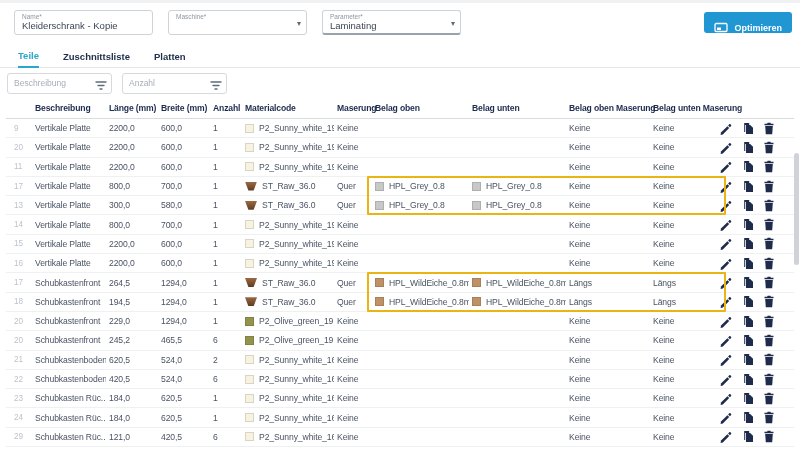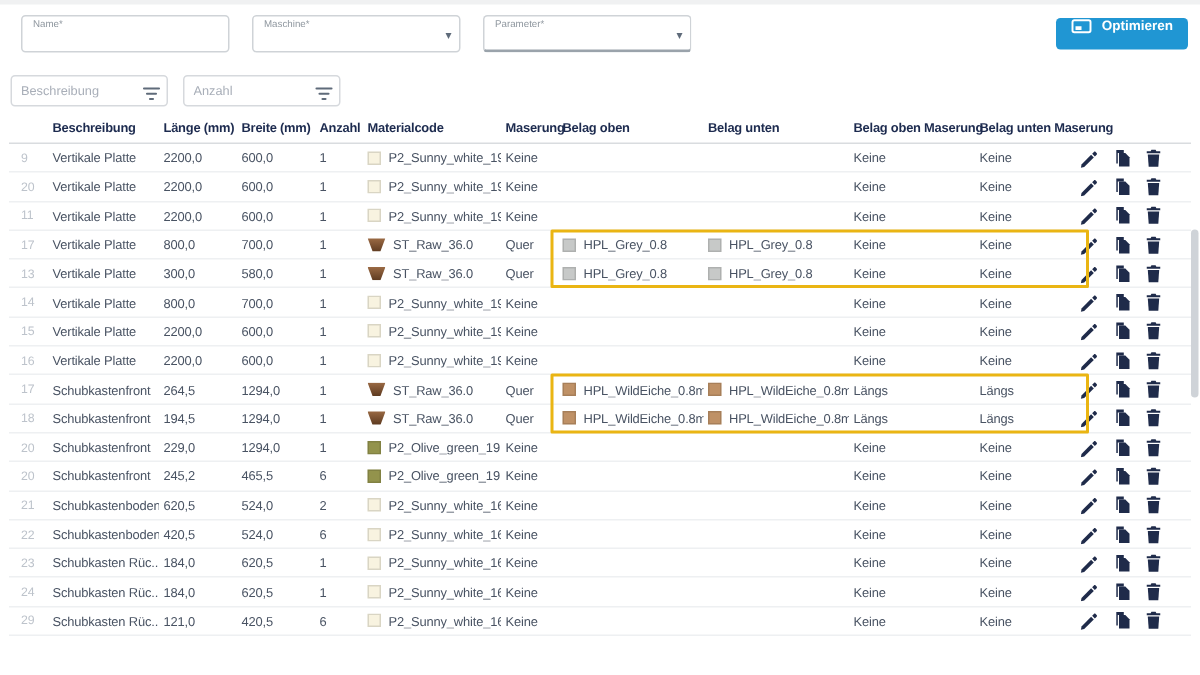--- a/index.html
+++ b/index.html
@@ -8,21 +8,21 @@
   .app { position:relative; width:800px; height:450px; background:#fff; overflow:hidden; border-top:3px solid #f0f1f2; }
 
   
   .topbar { display:flex; align-items:flex-start; padding:7px 8px 0 14px; height:42px; }
   .field { position:relative; width:139px; height:25px; border:1px solid #cfd3d7; border-radius:3px; background:#fff; padding:2px 6px 0 7px; margin-right:15px; cursor:text; }
   .field.select { cursor:pointer; }
   .field .flabel { display:block; font-size:6.5px; color:#8f979f; line-height:7px; }
   .field .fvalue { display:block; font-size:9.5px; color:#3c4654; line-height:12px; white-space:nowrap; overflow:hidden; }
   .field .chev { position:absolute; right:5px; top:8px; font-family:"DejaVu Sans",sans-serif; font-size:8px; color:#5f6b7a; }
   .field.underlined { border-bottom:2px solid #9aa3ab; }
-  .btn-primary { margin-left:auto; margin-top:2px; display:flex; align-items:flex-start; gap:6px; background:var(--accent-blue,#2096d3); color:#fff; border:none; border-radius:3px; height:21px; padding:0 10px; font-size:9px; font-weight:bold; font-family:inherit; cursor:pointer; }
+  .btn-primary { margin-left:auto; margin-top:2px; display:flex; align-items:flex-end; gap:6px; background:var(--accent-blue,#2096d3); color:#fff; border:none; border-radius:3px; height:21px; padding:0 10px; font-size:9px; font-weight:bold; font-family:inherit; cursor:pointer; }
 
   
   .tabs { display:flex; gap:24px; padding:0 0 0 18px; border-bottom:1px solid #e6e8ea; height:23px; align-items:flex-end; }
   .tab { font-size:9.5px; font-weight:bold; color:#22304e; padding-bottom:5px; cursor:pointer; }
   .tab.active { color:var(--accent-teal,#2aa7cf); border-bottom:2.5px solid var(--accent-teal,#2aa7cf); margin-bottom:-1px; }
 
   
   .filterbar { display:flex; align-items:center; padding:5px 7px 4px 7px; height:29px; }
   .filter-input { position:relative; width:105px; margin-right:10px; }
   .filter-input input { width:100%; height:21px; border:1px solid #d6d9dd; border-radius:3px; font-size:8.5px; font-family:inherit; color:#3c4654; padding:0 20px 0 6px; }
@@ -50,40 +50,47 @@
   .vscroll { position:absolute; right:1px; top:150px; width:5px; height:112px; background:#cfd3d8; border-radius:3px; cursor:grab; }
 </style>
 </head>
 <body>
 
 <div class="app">
 
   <div class="topbar">
     <div class="field">
       <span class="flabel">Name*</span>
+      <span class="fvalue">Kleiderschrank - Kopie</span>
     </div>
     <div class="field select">
       <span class="flabel">Maschine*</span>
       <span class="chev">▾</span>
     </div>
     <div class="field select underlined">
       <span class="flabel">Parameter*</span>
+      <span class="fvalue">Laminating</span>
       <span class="chev">▾</span>
     </div>
     <button class="btn-primary">
       <span style="display:inline-flex">
         <svg width="14" height="11" viewBox="0 0 14 11">
             <rect x="1" y="1.5" width="12" height="8" rx="1.2" fill="none" stroke="#fff" stroke-width="1.3"></rect>
             <rect x="3" y="5.5" width="4" height="2.5" fill="#fff"></rect>
           </svg>
       </span>
       <span>Optimieren</span>
     </button>
   </div>
 
+  <div class="tabs">
+    <div class="tab active">Teile</div>
+    <div class="tab">Zuschnittsliste</div>
+    <div class="tab">Platten</div>
+  </div>
 
   <div class="filterbar">
     <div class="filter-input">
       <input type="text" placeholder="Beschreibung" style="">
       <span class="ficon">
         <svg width="12" height="11" viewBox="0 0 12 11">
             <g stroke="#5f6b7a" stroke-width="1.4" stroke-linecap="round">
               <line x1="1" y1="2" x2="11" y2="2"></line>
               <line x1="3" y1="5.5" x2="9" y2="5.5"></line>
               <line x1="5" y1="9" x2="7" y2="9"></line>

